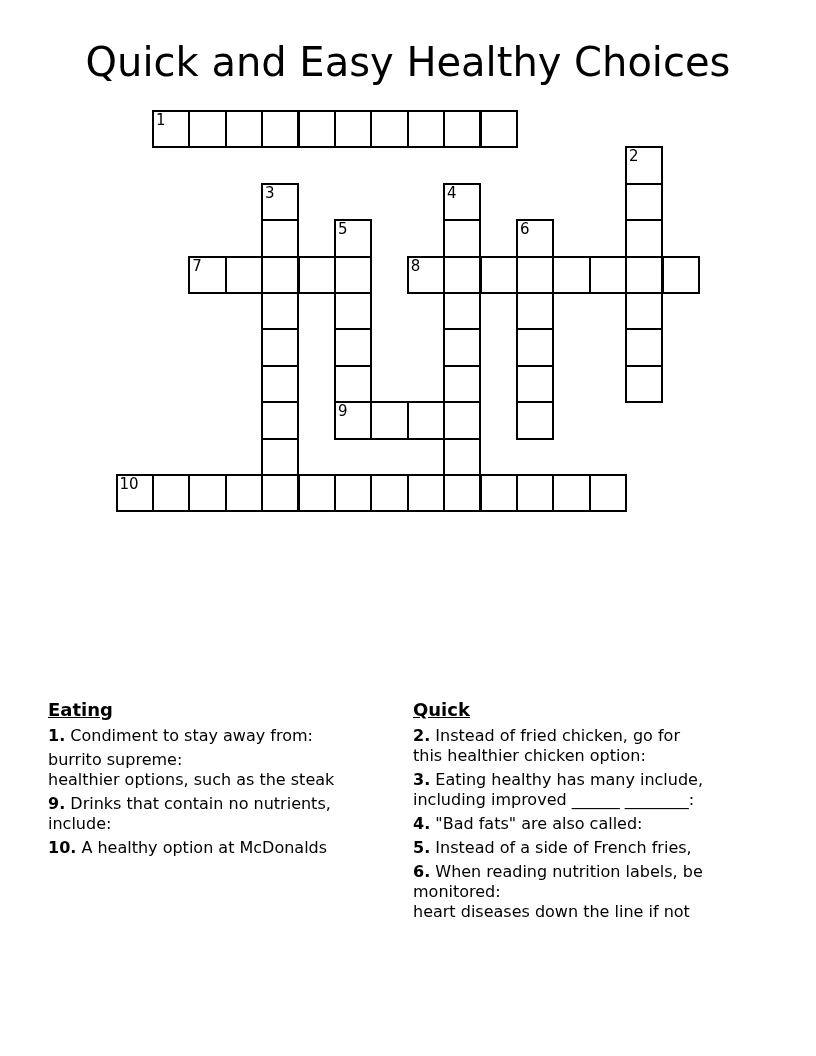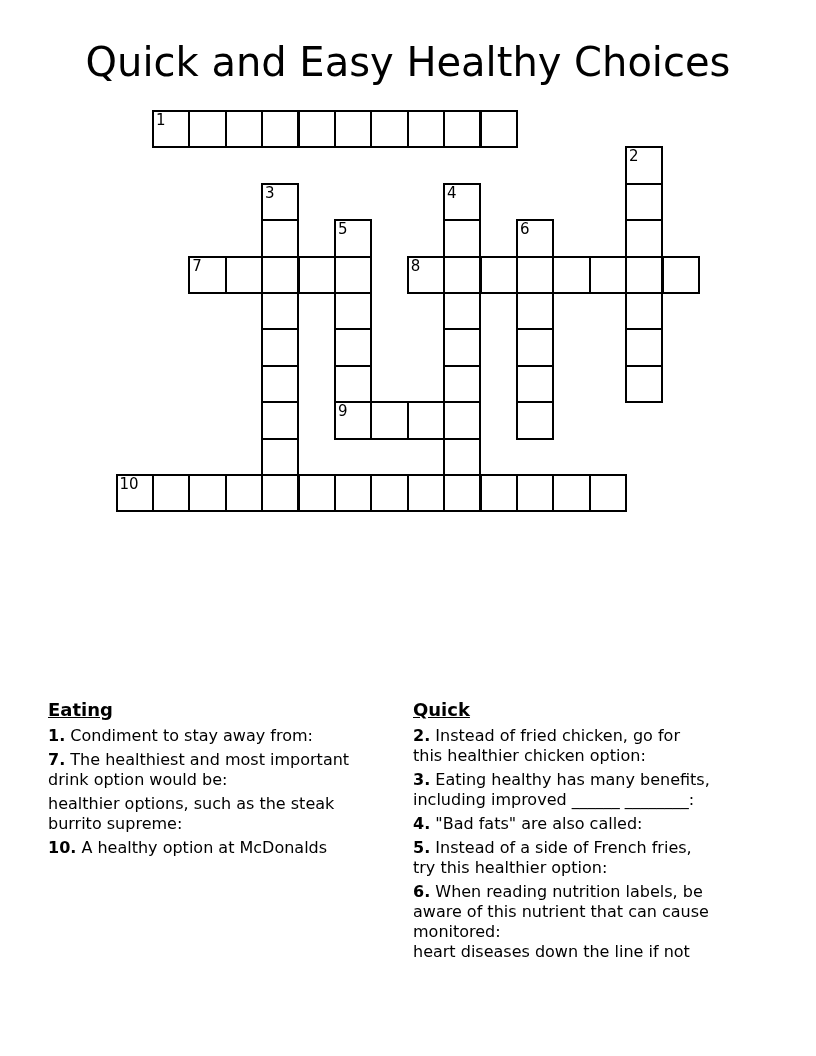--- a/index.html
+++ b/index.html
@@ -151,52 +151,50 @@
       <div class="cell" style="left: 588.7px; top: 474px; width: 38.4px; height: 38.4px;"></div>
     </div>
 
   <section class="clue-col col-across">
     <h2 class="clue-heading">Eating</h2>
     <div id="across-list">
         <p class="clue">
           <span class="cl"><b class="num">1.</b> <span>Condiment to stay away from:</span></span>
         </p>
         <p class="clue">
-          <span class="cl"><b class="num">7.</b> <span>The healthiest and most important</span></span>
-          <span class="cl"><span>drink option would be:</span></span>
-        </p>
-        <p class="clue">
+          <span class="cl"><span>burrito supreme:</span></span>
           <span class="cl"><span>healthier options, such as the steak</span></span>
-          <span class="cl"><span>burrito supreme:</span></span>
+        </p>
+        <p class="clue">
+          <span class="cl"><b class="num">9.</b> <span>Drinks that contain no nutrients,</span></span>
+          <span class="cl"><span>include:</span></span>
         </p>
         <p class="clue">
           <span class="cl"><b class="num">10.</b> <span>A healthy option at McDonalds</span></span>
         </p>
       </div>
   </section>
 
   <section class="clue-col col-down">
     <h2 class="clue-heading">Quick</h2>
     <div id="down-list">
         <p class="clue">
           <span class="cl"><b class="num">2.</b> <span>Instead of fried chicken, go for</span></span>
           <span class="cl"><span>this healthier chicken option:</span></span>
         </p>
         <p class="clue">
-          <span class="cl"><b class="num">3.</b> <span>Eating healthy has many benefits,</span></span>
+          <span class="cl"><b class="num">3.</b> <span>Eating healthy has many include,</span></span>
           <span class="cl"><span>including improved ______ ________:</span></span>
         </p>
         <p class="clue">
           <span class="cl"><b class="num">4.</b> <span>"Bad fats" are also called:</span></span>
         </p>
         <p class="clue">
           <span class="cl"><b class="num">5.</b> <span>Instead of a side of French fries,</span></span>
-          <span class="cl"><span>try this healthier option:</span></span>
         </p>
         <p class="clue">
           <span class="cl"><b class="num">6.</b> <span>When reading nutrition labels, be</span></span>
-          <span class="cl"><span>aware of this nutrient that can cause</span></span>
           <span class="cl"><span>monitored:</span></span>
           <span class="cl"><span>heart diseases down the line if not</span></span>
         </p>
       </div>
   </section>
 </div>
 
 </body></html>

